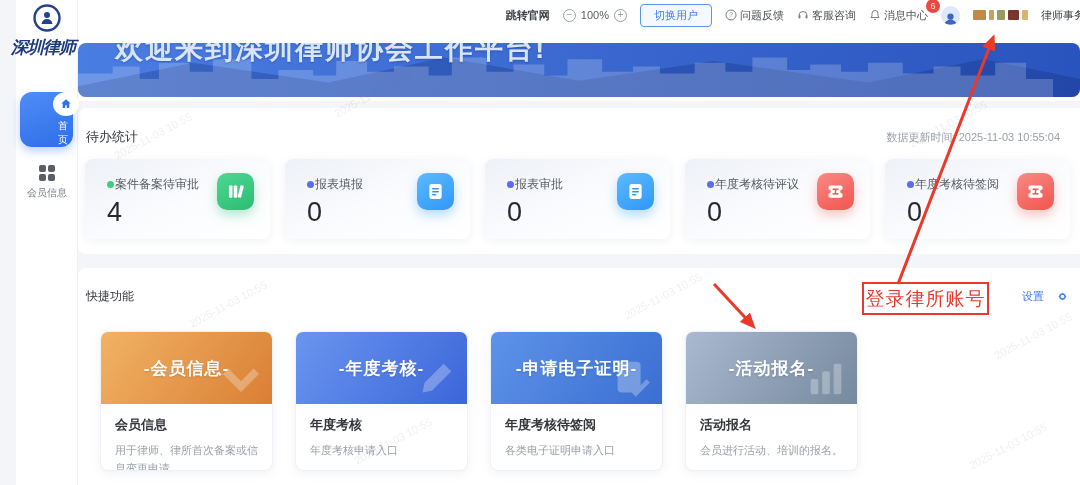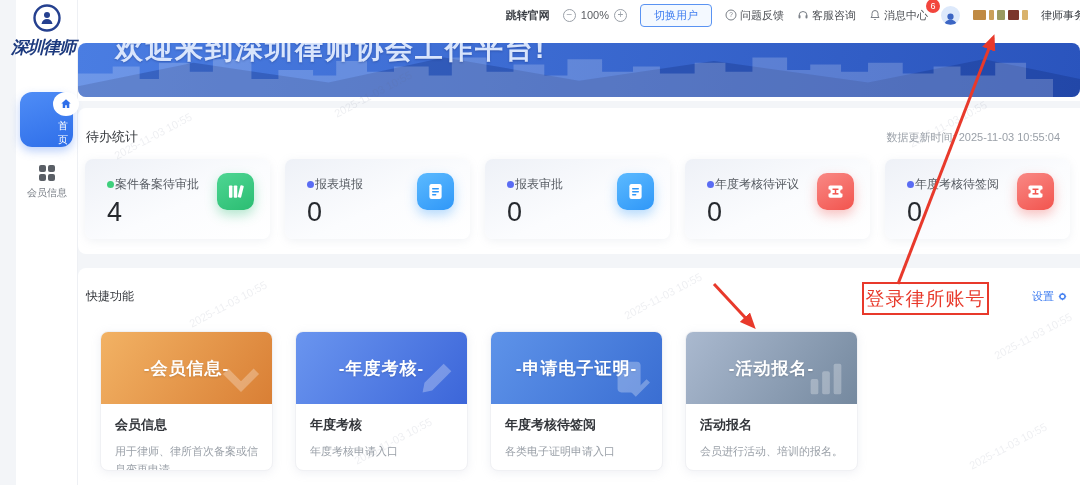--- a/index.html
+++ b/index.html
@@ -58,21 +58,21 @@
     letter-spacing:2px; color:rgba(225,236,255,.95); white-space:nowrap;
     text-shadow:0 1px 2px rgba(20,40,110,.35); }
   
   .panel { position:absolute; left:78px; right:-10px; background:#fff; border-radius:8px; }
   .panel-todo { top:108px; height:146px; }
   .panel-quick { top:268px; height:240px; }
   .panel-head { display:flex; justify-content:space-between; align-items:center;
     padding:20px 30px 0 8px; }
   .panel-title { font-size:13px; font-weight:normal; color:#33363b; }
   .timestamp { font-size:11px; color:#9aa0a8; }
-  .settings-link { font-size:11px; color:#3f7df0; display:inline-flex; align-items:center; gap:3px;
+  .settings-link { font-size:11px; color:#3f7df0; display:inline-flex; align-items:center; gap:13px;
     cursor:pointer; }
   
   .stat-row { display:flex; gap:15px; padding:13px 0 0 7px; }
   .stat-card { position:relative; width:185px; height:80px; border-radius:8px;
     background:linear-gradient(155deg,#eef1f7 0%,#fbfcfe 55%,#ffffff 100%);
     box-shadow:0 2px 10px rgba(150,160,185,.14); cursor:pointer; }
   .stat-top { display:flex; align-items:center; gap:1px; padding:17px 0 0 22px; }
   .dot { width:7px; height:7px; border-radius:50%; flex:0 0 auto; }
   .stat-label { font-size:12px; color:#555a61; }
   .stat-value { padding:4px 0 0 22px; font-size:27px; color:#26292e; }
@@ -83,21 +83,21 @@
   .quick-row { display:flex; gap:22px; padding:26px 0 0 22px; }
   .quick-card { width:173px; border-radius:8px; background:#fff; overflow:hidden;
     border:1px solid #f0f1f4; box-shadow:0 2px 10px rgba(160,170,190,.16); cursor:pointer; }
   .qc-head { position:relative; height:72px; display:flex; align-items:center; justify-content:center; }
   .qc-banner-text { color:#fff; font-size:17px; font-weight:bold; letter-spacing:1px;
     text-shadow:0 1px 2px rgba(0,0,0,.15); }
   .qc-deco { position:absolute; right:8px; bottom:2px; width:46px; height:46px; opacity:.28; }
   .qc-deco svg { width:100%; height:100%; }
   .qc-body { padding:12px 14px 14px; height:66px; }
   .qc-title { font-size:13px; font-weight:bold; color:#33363b; }
-  .qc-desc { margin-top:8px; font-size:11px; color:#9aa0a8; line-height:1.65; }
+  .qc-desc { margin-top:8px; font-size:11px; color:#9aa0a8; line-height:1.65;font-family:Liberation Mono, monospace; }
   
   .anno-box { position:absolute; left:862px; top:282px; width:127px; height:33px; border:2px solid;
     display:flex; align-items:center; justify-content:center; font-size:19px; letter-spacing:1px;
     z-index:8; background:transparent; }
   .anno-svg { position:absolute; left:0; top:0; width:1080px; height:485px; z-index:9;
     pointer-events:none; }
   
   .wm { position:absolute; font-size:11px; color:rgba(100,112,135,.11); transform:rotate(-28deg);
     white-space:nowrap; z-index:4; pointer-events:none; }
 </style>

